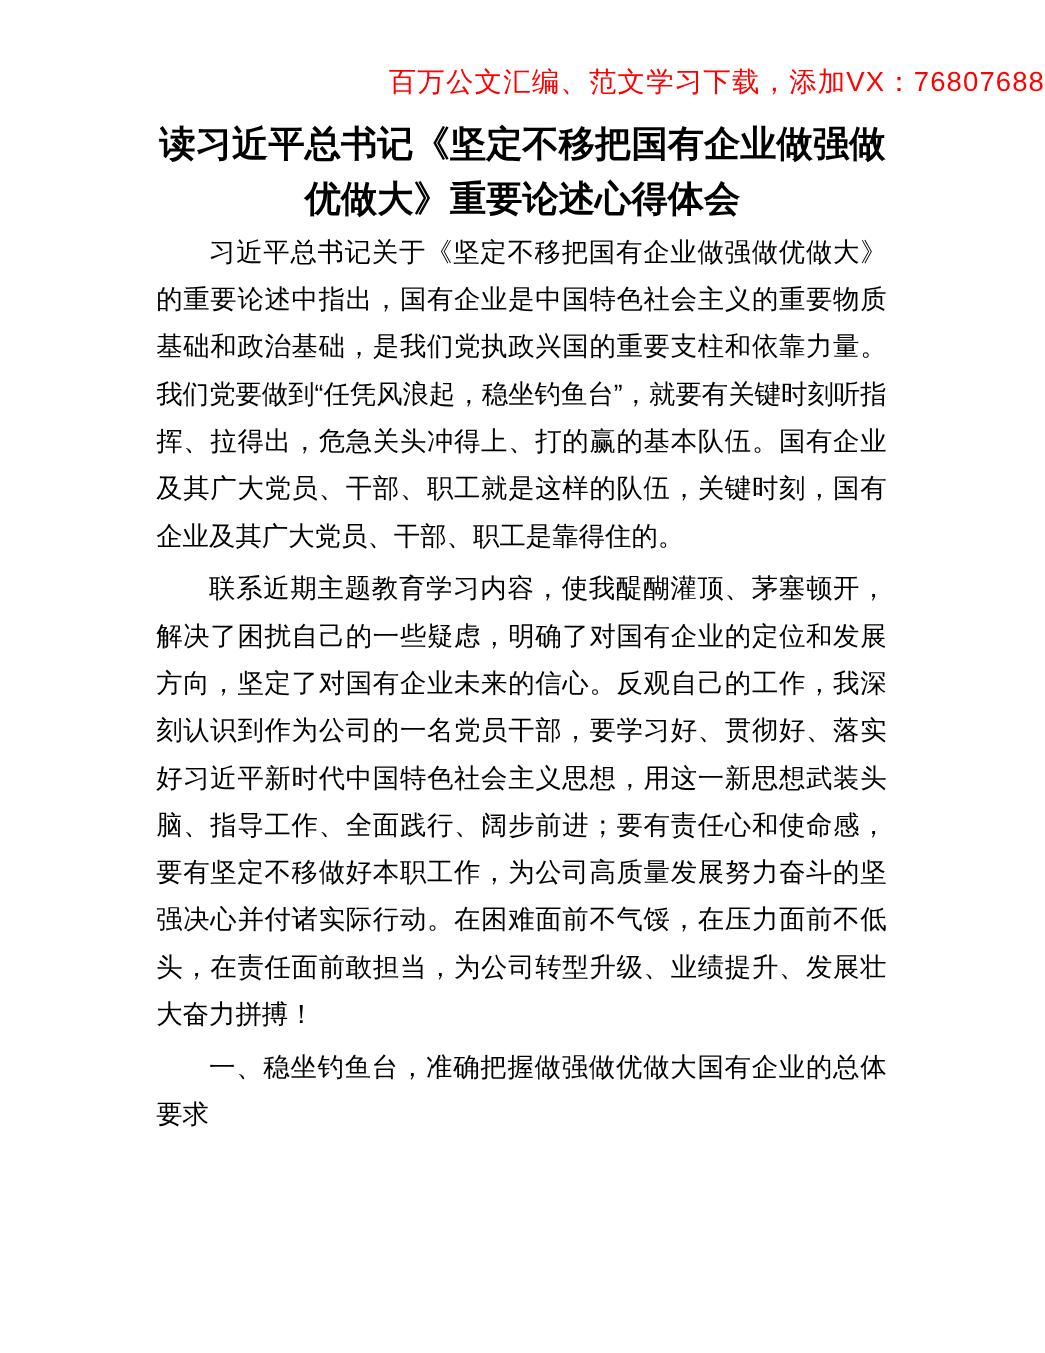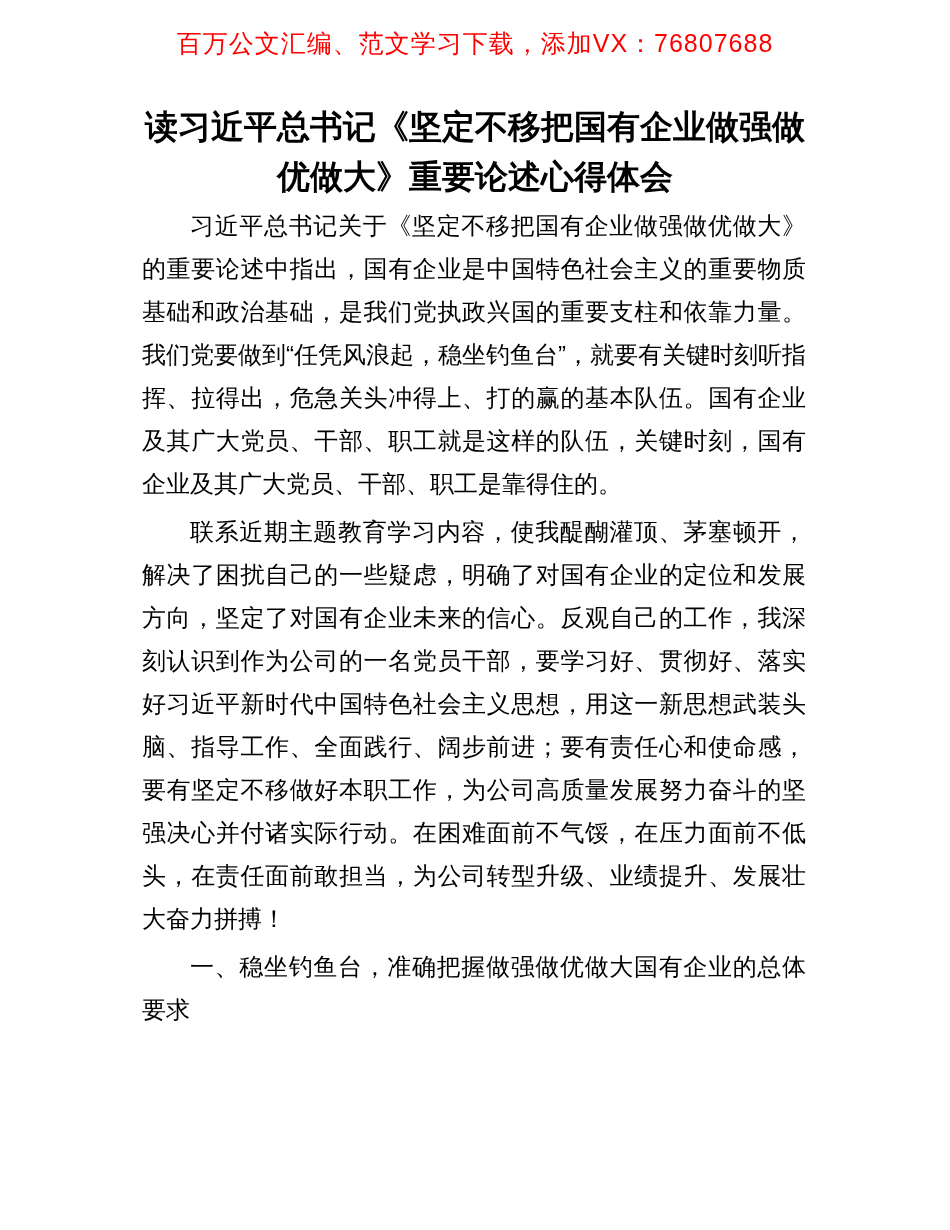--- a/index.html
+++ b/index.html
@@ -14,30 +14,30 @@
     overflow: hidden;
     font-family: "Liberation Sans", sans-serif;
     color: #000000;
   }
   .page {
     width: 950px;
     height: 1230px;
     background: #ffffff;
   }
   .header-note {
-    padding-top: 26px;
-    text-align: center;
+    padding-top: 58px;
+    text-align: right;
     font-size: 25px;
     line-height: 34px;
     color: #ff0000;
     letter-spacing: 1px;
   }
   .doc-title {
     width: 670px;
-    margin: 42px auto 0 auto;
+    margin: 14px auto 0 auto;
     font-size: 33px;
     font-weight: 700;
     line-height: 50px;
     text-align: center;
     color: #000000;
   }
   .content {
     width: 664px;
     margin: 2px 0 0 142px;
     font-size: 24px;

